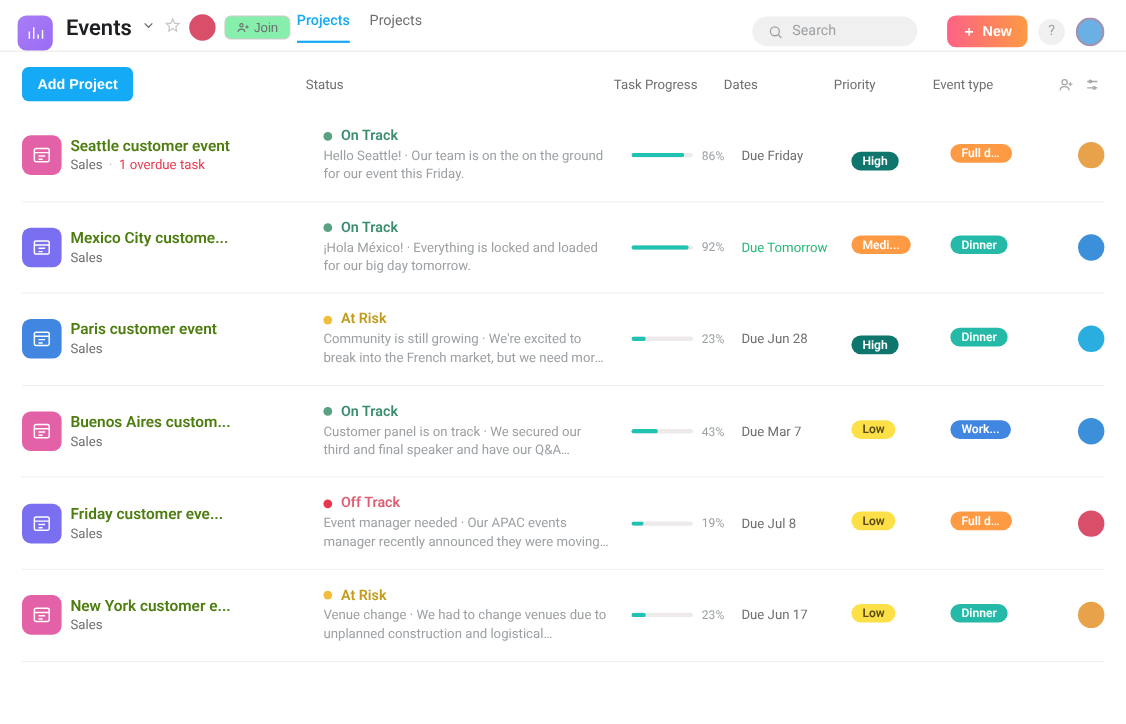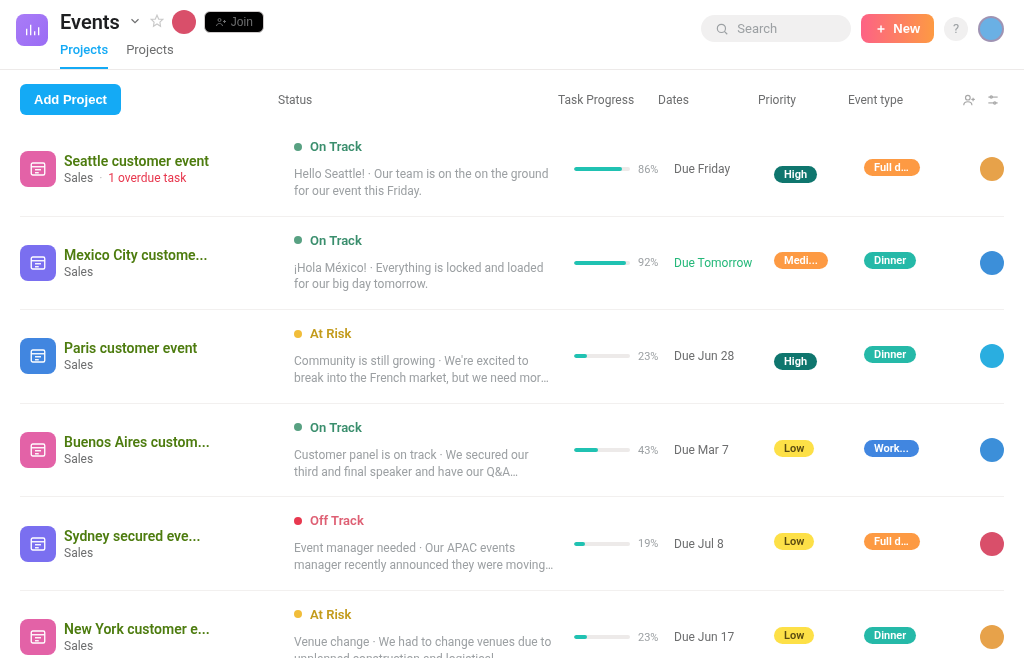--- a/index.html
+++ b/index.html
@@ -3,38 +3,38 @@
 <meta charset="utf-8">
 <style>
   * { box-sizing: border-box; margin: 0; padding: 0; }
   html, body { width: 1024px; height: 658px; font-family: -apple-system, BlinkMacSystemFont, "Segoe UI", Roboto, Helvetica, Arial, sans-serif; background: #fff; color: #1e1f21; -webkit-font-smoothing: antialiased; }
 
   
   .header { display: flex; align-items: flex-start; padding: 10px 20px 0 16px; border-bottom: 1px solid #edeae9; }
   .header-left { display: flex; align-items: flex-start; gap: 12px; }
   .portfolio-icon { width: 32px; height: 32px; border-radius: 8px; background: linear-gradient(135deg,#a97cf7,#9a6cf4); display:flex; align-items:center; justify-content:center; margin-top:4px; }
   .portfolio-icon svg { width:16px; height:16px; stroke:#fff; stroke-width:2; fill:none; }
-  .title-block { display:flex; flex-direction:column; gap:6px; }
+  .title-block { display:flex; flex-direction:row; gap:6px; }
   .title-row { display:flex; align-items:center; gap:8px; }
   .title { font-size:20px; font-weight:600; }
   .chev { color:#6d6e6f; cursor:pointer; }
   .star { color:#c9c9c9; cursor:pointer; }
   .star svg, .chev svg { width:14px; height:14px; }
   .avatar { width:24px; height:24px; border-radius:50%; display:flex; align-items:center; justify-content:center; font-size:10px; font-weight:600; color:#fff; }
-  .join-btn { border:1px solid #cfcbcb; background:#000000; border-radius:6px; padding:3px 10px; font-size:12px; color:#6d6e6f; display:flex; align-items:center; gap:4px; cursor:pointer; }
+  .join-btn { border:1px solid #cfcbcb; background:#86efac; border-radius:6px; padding:3px 10px; font-size:12px; color:#6d6e6f; display:flex; align-items:center; gap:4px; cursor:pointer; }
   .join-btn svg { width:12px; height:12px; stroke:#6d6e6f; fill:none; stroke-width:2; }
 
   .tabs { display:flex; gap:18px; margin-top:2px; }
   .tab { font-size:13px; color:#6d6e6f; padding-bottom:10px; cursor:pointer; border-bottom:2px solid transparent; }
   .tab.active { color:#14aaf5; border-bottom-color:#14aaf5; font-weight:500; }
 
   .header-right { margin-left:auto; display:flex; align-items:center; gap:10px; margin-top:4px; }
   .search { display:flex; align-items:center; gap:8px; background:#f1f0f0; border-radius:16px; padding:6px 14px; width:150px; color:#9ca0a3; font-size:13px;}
   .search svg { width:14px; height:14px; stroke:#9ca0a3; fill:none; stroke-width:2; }
-  .new-btn { background:linear-gradient(90deg,#fd6285,#fd9a43); color:#fff; border:none; border-radius:8px; padding:7px 14px; font-size:13px; font-weight:600; display:flex; align-items:center; gap:6px; cursor:pointer; }
+  .new-btn { background:linear-gradient(90deg,#fd6285,#fd9a43); color:#fff; border:none; border-radius:8px; padding:7px 14px; font-size:13px; font-weight:600; display:flex; align-items:center; gap:6px; cursor:pointer;margin-left:17px; }
   .new-btn svg { width:12px; height:12px; stroke:#fff; stroke-width:3; }
   .help { width:24px; height:24px; border-radius:50%; background:#f1f0f0; color:#9ca0a3; display:flex; align-items:center; justify-content:center; font-size:13px; cursor:pointer; }
   .me-avatar { width:26px; height:26px; border-radius:50%; border:2px solid #f06a6a66; }
 
   
   .toolbar { display:flex; align-items:center; padding:14px 20px 8px 20px; }
   .add-project { background:#14aaf5; color:#fff; border:none; border-radius:6px; padding:8px 14px; font-size:13px; font-weight:600; cursor:pointer; }
   .col-headers { margin-left:auto; display:grid; grid-template-columns: 280px 100px 100px 90px 100px 60px; gap:0; font-size:12px; color:#6d6e6f; }
   .col-headers span { padding:0 4px; }
   .col-headers .icons { display:flex; gap:10px; justify-content:flex-end; color:#a7a7a7; }
@@ -49,21 +49,21 @@
   .proj-sub { font-size:12px; color:#6d6e6f; margin-top:2px; display:flex; gap:6px; }
   .overdue { color:#e8384f; }
   .dot-sep { color:#c0c0c0; }
 
   .status-cell { padding-right:20px; }
   .status-head { display:flex; align-items:center; gap:8px; font-size:13px; font-weight:600; }
   .status-dot { width:8px; height:8px; border-radius:50%; }
   .dot-green { background:#58a182; } .txt-green { color:#3a8e6d; }
   .dot-yellow { background:#f1bd3a; } .txt-yellow { color:#c39b1b; }
   .dot-red { background:#e8384f; } .txt-red { color:#de5f73; }
-  .status-sub { font-size:12px; color:#9ca0a3; margin-top:12px; line-height:1.4; display:-webkit-box; -webkit-line-clamp:2; -webkit-box-orient:vertical; overflow:hidden; }
+  .status-sub { font-size:12px; color:#9ca0a3; margin-top:2px; line-height:1.4; display:-webkit-box; -webkit-line-clamp:2; -webkit-box-orient:vertical; overflow:hidden; }
 
   .progress-cell { display:flex; align-items:center; gap:8px; }
   .bar { width:56px; height:4px; background:#edeae9; border-radius:2px; overflow:hidden; }
   .bar-fill { height:100%; background:#20c2b2; border-radius:2px; }
   .pct { font-size:11px; color:#9ca0a3; }
 
   .date-cell { font-size:12px; color:#6d6e6f; }
   .date-soon { color:#25b87a; }
 
   .pill { display:inline-block; padding:2px 10px; border-radius:10px; font-size:11px; font-weight:600; color:#fff; white-space:nowrap; max-width:56px; overflow:hidden; text-overflow:ellipsis; }
@@ -308,21 +308,21 @@
     <div class="row">
       <div class="proj-icon" style="background:#7a6ff0">
         <svg viewBox="0 0 24 24">
           <rect x="3" y="4" width="18" height="16" rx="2"></rect>
           <line x1="3" y1="9" x2="21" y2="9"></line>
           <line x1="8" y1="13" x2="16" y2="13"></line>
           <line x1="8" y1="17" x2="13" y2="17"></line>
         </svg>
       </div>
       <div>
-        <div class="proj-name">Sydney secured eve...</div>
+        <div class="proj-name">Friday customer eve...</div>
         <div class="proj-sub">
           <span>Sales</span>
         </div>
       </div>
       <div class="status-cell">
         <div class="status-head">
           <span class="status-dot dot-red"></span>
           <span class="txt-red">Off Track</span>
         </div>
         <div class="status-sub">Event manager needed · Our APAC events manager recently announced they were moving to London, so...</div>

